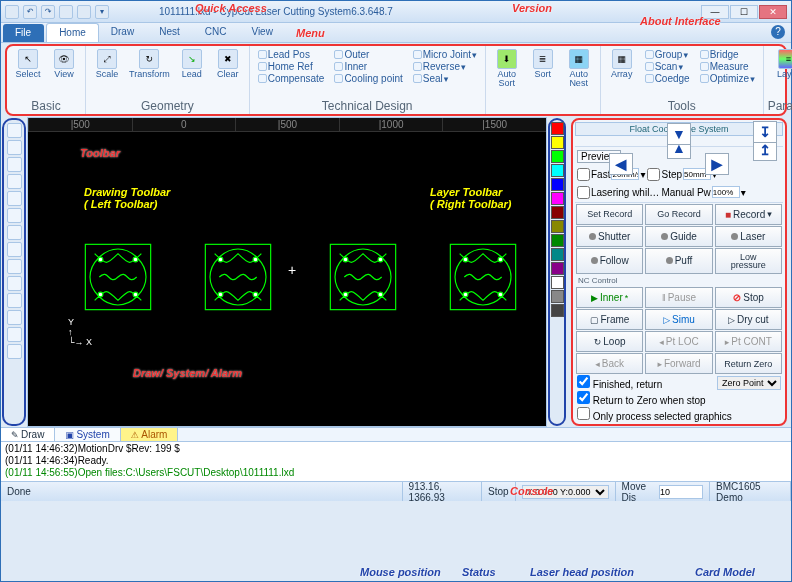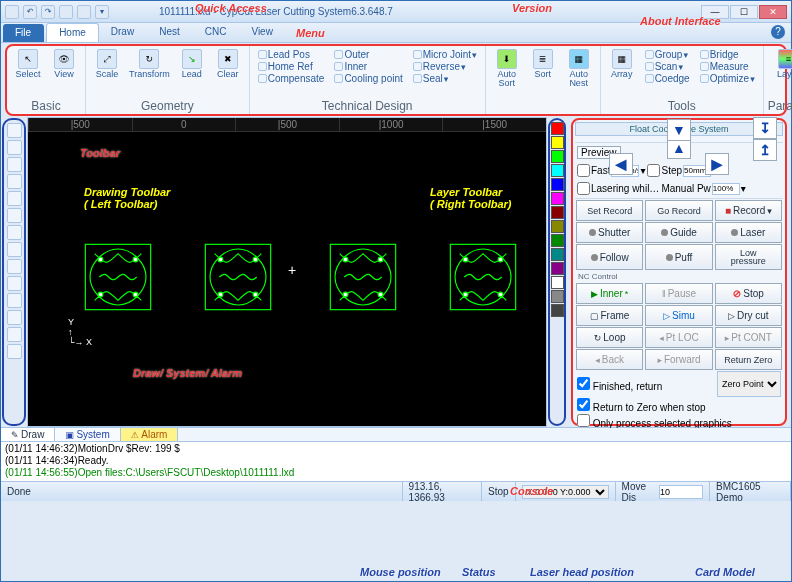--- a/index.html
+++ b/index.html
@@ -52,21 +52,21 @@
 .arrowbtn.r2 { position:absolute; right:6px; bottom:2px;}
 .opts { display: flex; flex-wrap: wrap; gap: 2px; font-size: 9px; padding: 2px; }
 .opts label { white-space: nowrap; display:flex; align-items:center; gap:1px;}
 .opts input[type=text]{ width:28px; height:12px; font-size:8px; border:1px solid #a9c6e6;}
 .btnrow { display: flex; gap: 2px; padding: 0 1px; }
 .cbtn { flex: 1; background: linear-gradient(#fdfdfd,#e6edf6); border: 1px solid #9ab; padding: 4px 0; text-align: center; font-size: 9px; color: #234; display:flex; justify-content:center; align-items:center; gap:2px;}
 .cbtn .g { width:7px; height:7px; border-radius:50%; background:#888;}
 .cbtn.grn{color:#080;}
 .hdrlbl{font-size:8px;color:#567;padding:1px 3px;}
 .chk{display:flex;align-items:center;gap:2px;font-size:9px;padding:0 2px;}
-.zerosel{border:1px solid #a9c6e6;font-size:9px;height:26px;}
+.zerosel{border:1px solid #a9c6e6;font-size:9px;height:14px;}
 .logarea { height: 54px; border-top: 1px solid #a9c6e6; background: #fff; display:flex; flex-direction:column;}
 .logtabs { display: flex; background: #eef5fd; border-bottom: 1px solid #a9c6e6; }
 .logtab { padding: 1px 10px; font-size: 9px; border-right: 1px solid #a9c6e6; color:#234; background:#f8fbfe;}
 .logtab.act{background:#fff;}
 .logtab.sys{color:#24a;}
 .logtab.alm{background:#fff48a;color:#a50;}
 .logbody { flex:1; padding: 1px 4px; font-size: 9px; overflow:hidden;}
 .logline{line-height:1.2;}
 .logline.grn{color:#080;}
 .statusbar { height: 20px; background: linear-gradient(#e9f1fb,#cfe1f5); border-top: 1px solid #a9c6e6; display: flex; align-items: center; font-size: 9px; color: #234; }

